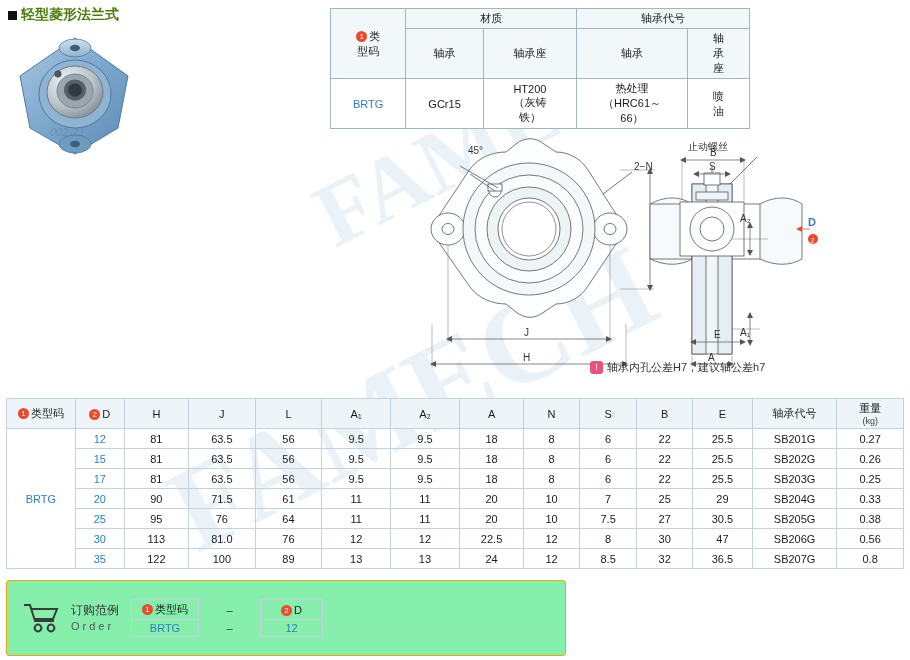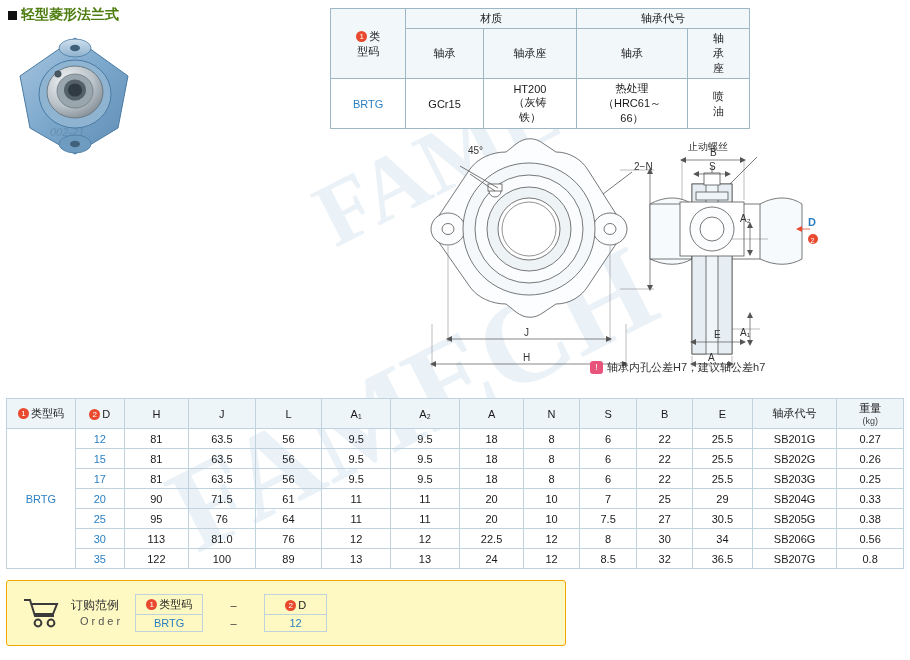--- a/index.html
+++ b/index.html
@@ -85,27 +85,27 @@
     font-size:11px; text-align:center; padding:2px 2px; font-weight:normal;
     height:20px;
   }
   .maintable thead th { background:#eef5f9; color:#1a1a1a; height:28px; }
   .maintable .blue { color:#2b7fc1; }
   .maintable td.typecode { color:#2b7fc1; vertical-align:middle; }
   .weight-sub { font-size:9px; color:#444; }
 
   
   .order-box {
-    position:absolute; left:6px; top:580px; width:560px; height:66px; z-index:3;
-    border:1px solid #f0a500; border-radius:3px; background:#fef9c3;
+    position:absolute; left:6px; top:580px; width:560px; height:76px; z-index:3;
+    border:1px solid #f0a500; border-radius:3px; background:#86efac;
     display:flex; align-items:center;
   }
   .cart { margin-left:14px; margin-right:10px; }
   .order-label { font-size:12px; color:#333; line-height:1.35; margin-right:12px; }
-  .order-label .ord2 { letter-spacing:3px; font-size:11px; color:#555;margin-left:9px; }
+  .order-label .ord2 { letter-spacing:3px; font-size:11px; color:#555; }
   .ordertable { border-collapse:collapse; }
   .ordertable td {
     border:1px solid #bfd2dd; font-size:11px; text-align:center; padding:2px 10px;
     min-width:62px;
   }
   .ordertable .val { color:#2b7fc1; }
   .dash { border:none !important; width:14px; min-width:14px; color:#333; }
 
   svg text { font-family:"Liberation Sans", sans-serif; }
 </style>
@@ -447,21 +447,21 @@
       <td class="blue">30</td>
       <td>113</td>
       <td>81.0</td>
       <td>76</td>
       <td>12</td>
       <td>12</td>
       <td>22.5</td>
       <td>12</td>
       <td>8</td>
       <td>30</td>
-      <td>34</td>
+      <td>47</td>
       <td>SB206G</td>
       <td>0.56</td>
     </tr>
     <tr>
       <td class="blue">35</td>
       <td>122</td>
       <td>100</td>
       <td>89</td>
       <td>13</td>
       <td>13</td>

